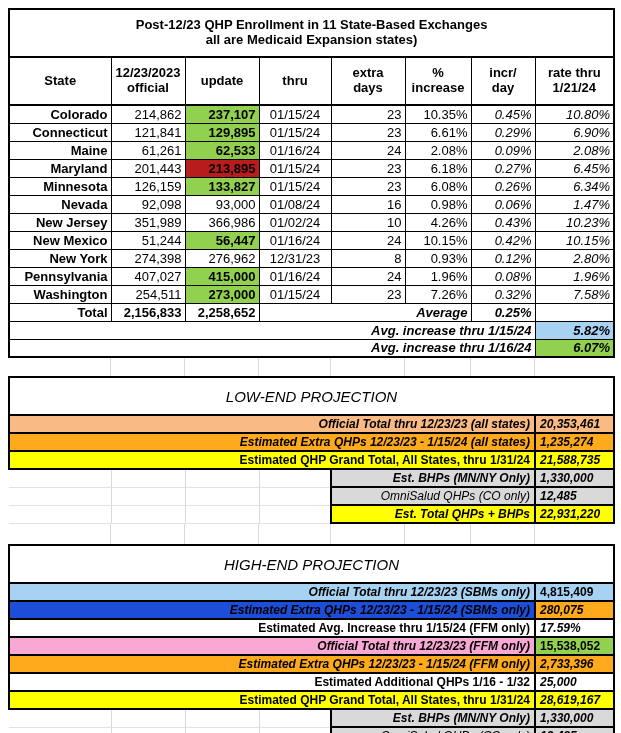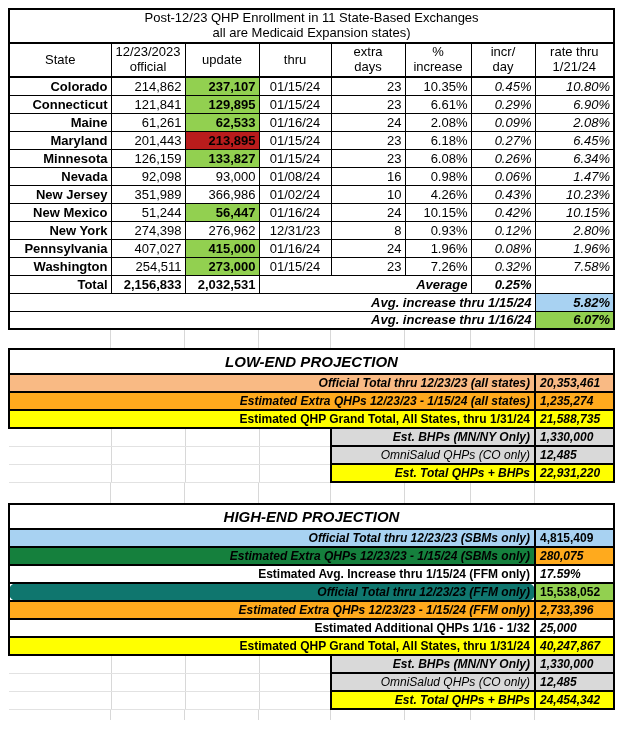--- a/index.html
+++ b/index.html
@@ -16,37 +16,37 @@
   #main-table { border:2px solid #000; }
   #main-table td, #main-table th {
     border:1px solid #000; padding:0 3px; font-size:13px; height:18px;
     overflow:hidden; white-space:nowrap; vertical-align:middle;
   }
   .title-cell {
     height:46px; text-align:center; font-weight:bold; font-size:15px;
     line-height:1.4; border-bottom-width:2px !important; white-space:normal !important;
   }
   #main-table thead th {
-    height:34px; font-weight:normal; text-align:center; line-height:1.12;
+    height:48px; font-weight:bold; text-align:center; line-height:1.12;
     white-space:pre-line; border-bottom-width:2px !important;
   }
   .st  { text-align:right; font-weight:bold; }
   .num { text-align:right; }
   .ctr { text-align:center; }
   .ital{ font-style:italic; }
   .b   { font-weight:bold; }
   .bi  { font-weight:bold; font-style:italic; }
 
   
   .proj td {
     border:2px solid #000; padding:0 4px; font-size:12px; height:18px;
     overflow:hidden; white-space:nowrap; vertical-align:middle;
   }
   .proj .sec-title {
-    text-align:center; font-weight:bold; font-style:italic; font-size:15px; height:25px;
+    text-align:center; font-weight:normal; font-style:italic; font-size:15px; height:38px;
   }
   .lbl { text-align:right; font-weight:bold; font-style:italic; }
   .lbl.up  { font-style:normal; }
   .lbl.thin{ font-weight:normal; font-style:italic; }
   .val { font-weight:bold; font-style:italic; }
   .val.up { font-style:normal; }
   .proj td.ghost {
     border:none; border-bottom:1px solid #e2e2e2; background-color:#fff;
     background-image:linear-gradient(#d8d8d8,#d8d8d8),linear-gradient(#d8d8d8,#d8d8d8),linear-gradient(#d8d8d8,#d8d8d8);
     background-size:1px 100%; background-repeat:no-repeat;
@@ -211,21 +211,21 @@
         <td class="num b" style="background-color: rgb(146, 208, 80);">273,000</td>
         <td class="ctr">01/15/24</td>
         <td class="num">23</td>
         <td class="num">7.26%</td>
         <td class="num ital">0.32%</td>
         <td class="num ital">7.58%</td>
       </tr>
       <tr>
         <td class="st">Total</td>
         <td class="num b">2,156,833</td>
-        <td class="num b">2,032,531</td>
+        <td class="num b">2,258,652</td>
         <td class="num bi" colspan="3">Average</td>
         <td class="num bi">0.25%</td>
         <td></td>
       </tr>
       <tr>
         <td class="num bi" colspan="7">Avg. increase thru 1/15/24</td>
         <td class="num bi" style="background-color: rgb(168, 210, 242);">5.82%</td>
       </tr>
       <tr>
         <td class="num bi" colspan="7">Avg. increase thru 1/16/24</td>
@@ -286,42 +286,42 @@
       </colgroup>
     <tbody>
       <tr>
         <td class="sec-title" colspan="3">HIGH-END PROJECTION</td>
       </tr>
       <tr>
         <td class="lbl" colspan="2" style="background-color: rgb(168, 210, 242);">Official Total thru 12/23/23 (SBMs only)</td>
         <td class="val up" style="background-color: rgb(168, 210, 242);">4,815,409</td>
       </tr>
       <tr>
-        <td class="lbl" colspan="2" style="background-color: #15803d;">Estimated Extra QHPs 12/23/23 - 1/15/24 (SBMs only)</td>
+        <td class="lbl" colspan="2" style="background-color: #1d4ed8;">Estimated Extra QHPs 12/23/23 - 1/15/24 (SBMs only)</td>
         <td class="val" style="background-color: rgb(255, 170, 29);">280,075</td>
       </tr>
       <tr>
         <td class="lbl up" colspan="2">Estimated Avg. Increase thru 1/15/24 (FFM only)</td>
         <td class="val">17.59%</td>
       </tr>
       <tr>
-        <td class="lbl" colspan="2" style="background-color: #0f766e; border-radius: 8px;">Official Total thru 12/23/23 (FFM only)</td>
+        <td class="lbl" colspan="2" style="background-color: #f9a8d4;">Official Total thru 12/23/23 (FFM only)</td>
         <td class="val up" style="background-color: rgb(146, 208, 80);">15,538,052</td>
       </tr>
       <tr>
         <td class="lbl" colspan="2" style="background-color: rgb(255, 170, 29);">Estimated Extra QHPs 12/23/23 - 1/15/24 (FFM only)</td>
         <td class="val" style="background-color: rgb(255, 170, 29); margin-top: 48px;">2,733,396</td>
       </tr>
       <tr>
         <td class="lbl up" colspan="2">Estimated Additional QHPs 1/16 - 1/32</td>
         <td class="val">25,000</td>
       </tr>
       <tr>
         <td class="lbl up" colspan="2" style="background-color: rgb(255, 255, 0);">Estimated QHP Grand Total, All States, thru 1/31/24</td>
-        <td class="val" style="background-color: rgb(255, 255, 0);">40,247,867</td>
+        <td class="val" style="background-color: rgb(255, 255, 0);">28,619,167</td>
       </tr>
       <tr>
         <td class="ghost"></td>
         <td class="lbl" style="background-color: rgb(217, 217, 217);">Est. BHPs (MN/NY Only)</td>
         <td class="val" style="background-color: rgb(217, 217, 217);">1,330,000</td>
       </tr>
       <tr>
         <td class="ghost"></td>
         <td class="lbl thin" style="background-color: rgb(217, 217, 217);">OmniSalud QHPs (CO only)</td>
         <td class="val" style="background-color: rgb(217, 217, 217);">12,485</td>

